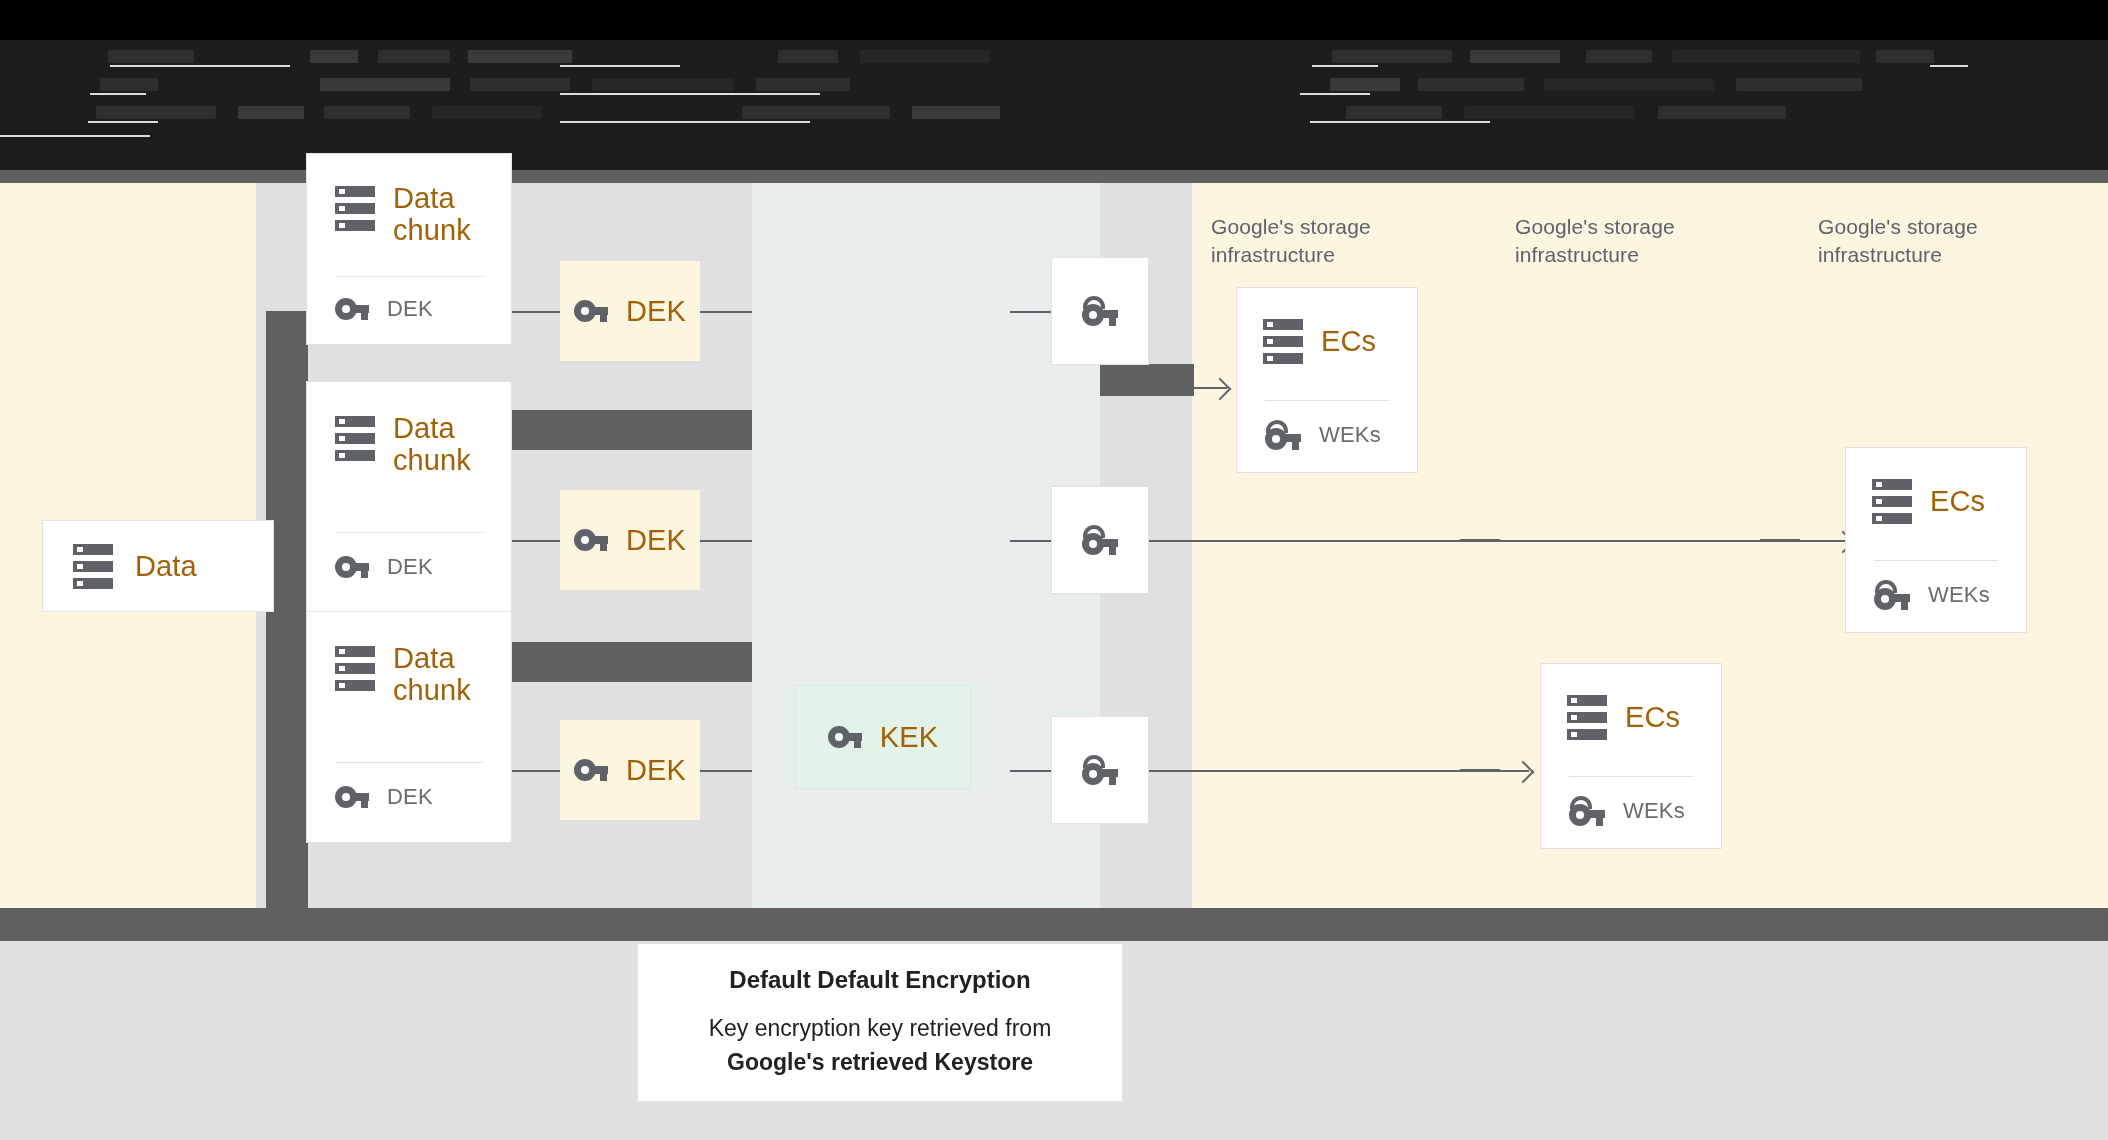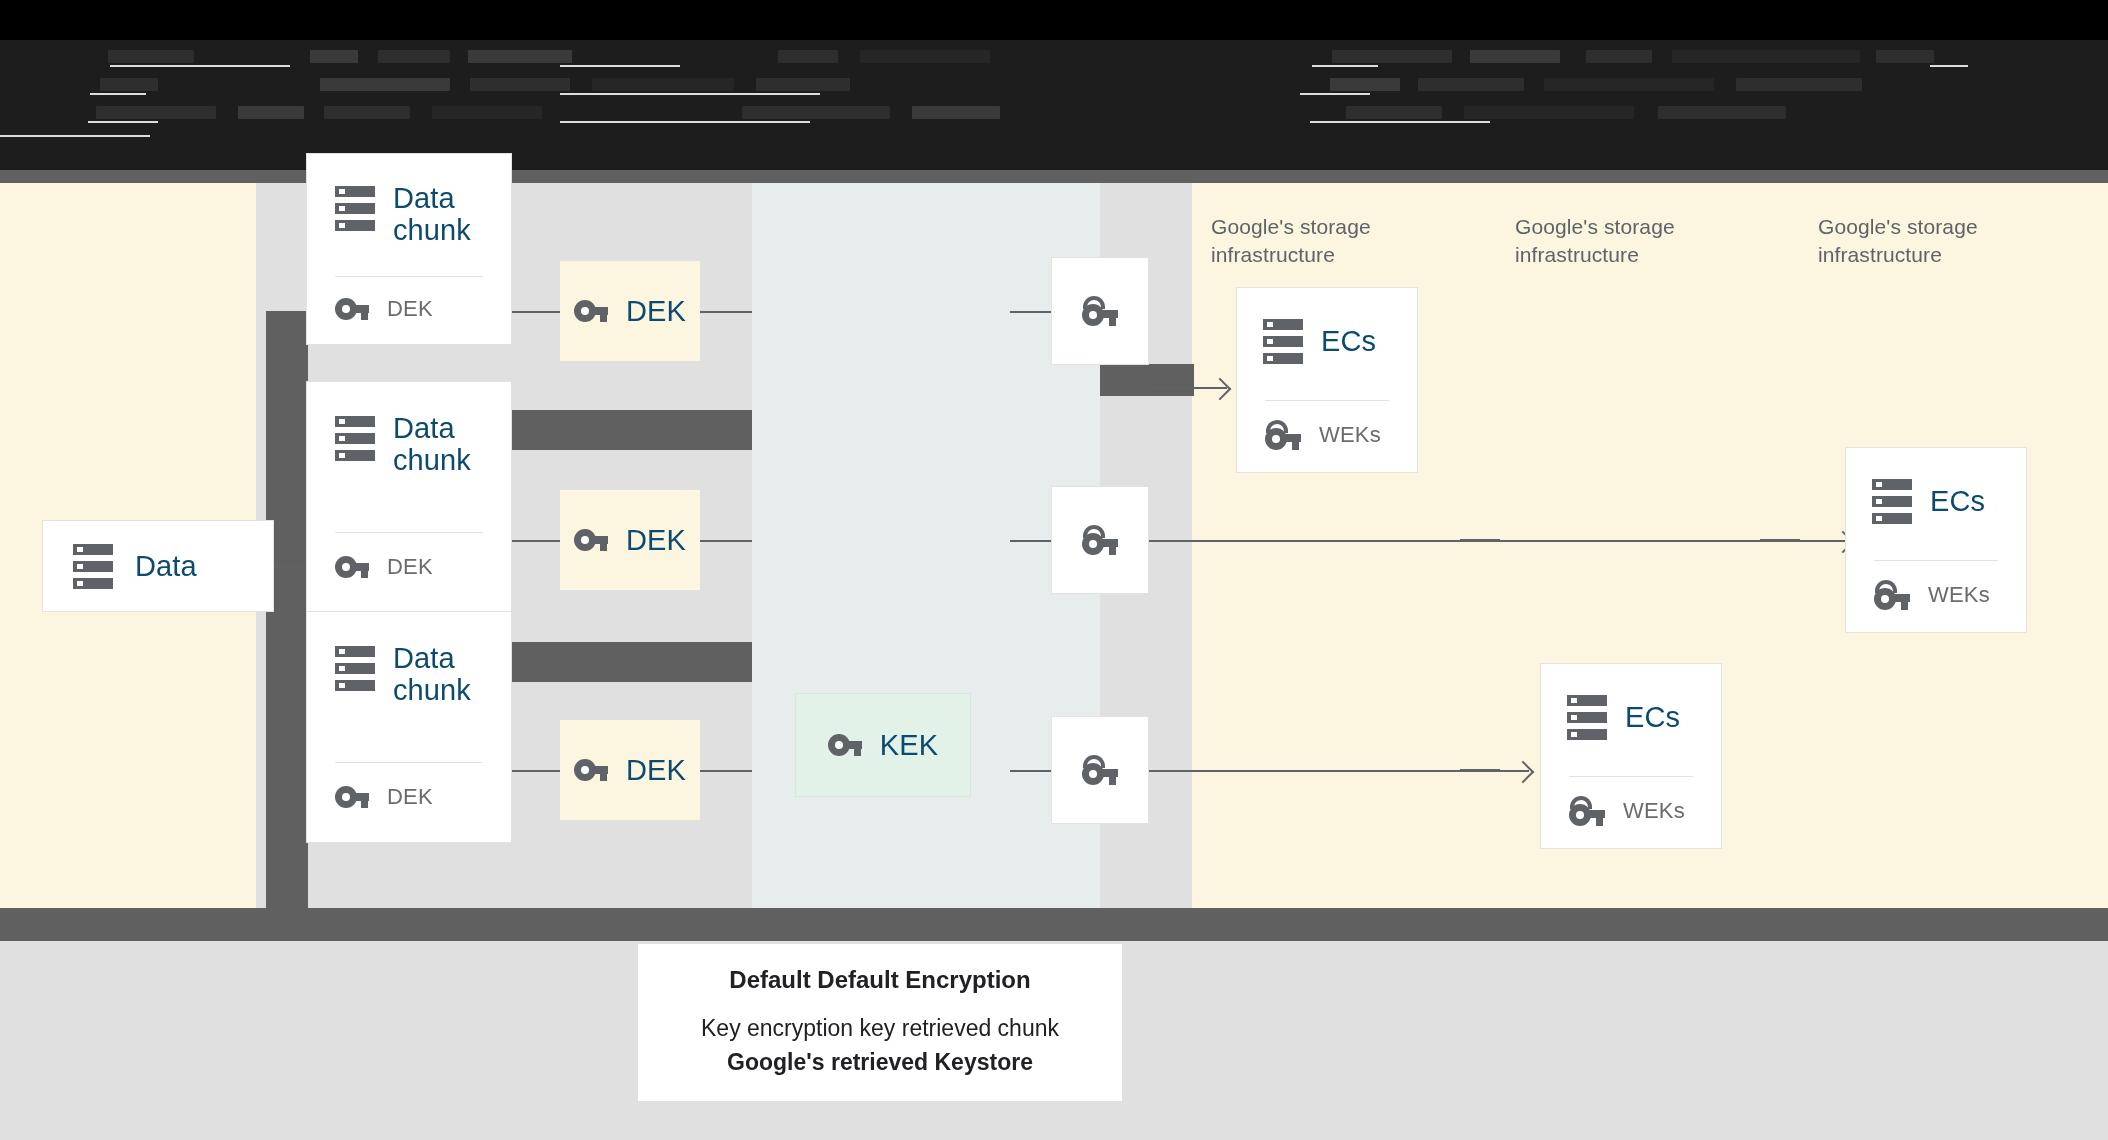--- a/index.html
+++ b/index.html
@@ -33,21 +33,21 @@
 
   
   .card{
     position:absolute;background:#ffffff;border:1px solid #e3e2dd;
     box-sizing:border-box;
   }
   .card-row{display:flex;align-items:center;}
   .card-top{height:60%;display:flex;align-items:center;padding-left:28px;gap:18px;}
   .card-div{position:absolute;left:28px;right:28px;height:1px;background:#e2e2e2;}
   .card-bot{position:absolute;left:28px;right:0;display:flex;align-items:center;gap:18px;}
-  .lbl-main{font-size:29px;color:#0c4a6e;line-height:1.12;letter-spacing:.1px;}
+  .lbl-main{font-size:29px;color:#a16207;line-height:1.12;letter-spacing:.1px;}
   .lbl-sub{font-size:22px;color:#6b6b6b;letter-spacing:.2px;}
 
   
   .svr{display:inline-block;width:40px;}
   .svr i{display:block;height:11px;background:#5f6368;margin-bottom:6px;position:relative;}
   .svr i:last-child{margin-bottom:0;}
   .svr i::before{content:"";position:absolute;left:4px;top:3px;width:6px;height:5px;background:#fff;}
 
   
   .key{display:inline-block;width:34px;height:22px;position:relative;}
@@ -262,21 +262,21 @@
       <span class="lbl-main">DEK</span>
     </div>
 
     <div class="conn" style="left:700px;top:128px;width:52px;"></div>
     <div class="conn" style="left:700px;top:357px;width:52px;"></div>
     <div class="conn" style="left:700px;top:587px;width:52px;"></div>
     <div class="conn" style="left:1010px;top:128px;width:52px;"></div>
     <div class="conn" style="left:1010px;top:357px;width:52px;"></div>
     <div class="conn" style="left:1010px;top:587px;width:52px;"></div>
 
-    <div class="keybox kek-box" style="left:795px;top:502px;width:176px;height:104px;margin-top:8px;">
+    <div class="keybox kek-box" style="left:795px;top:502px;width:176px;height:104px;">
       <span class="key">
           <span class="kh"></span>
           <span class="ks"></span>
           <span class="kt"></span>
         </span>
       <span class="lbl-main">KEK</span>
     </div>
 
     <div class="keybox plainkey-box" style="left:1051px;top:74px;width:98px;height:108px;">
       <span class="wkey">
@@ -388,18 +388,18 @@
       </div>
     </div>
 
   </div>
 
   <div class="dark-bar" style="left:0;top:908px;width:2108px;height:33px;"></div>
   <div class="footer-bg"></div>
   <div class="caption">
     <div class="cap-title">Default Default Encryption</div>
     <div class="cap-body">
-      <span>Key encryption key retrieved chunk</span><br>
+      <span>Key encryption key retrieved from</span><br>
       <b>Google's retrieved Keystore</b>
     </div>
   </div>
 
 </div>
 
 </body></html>

